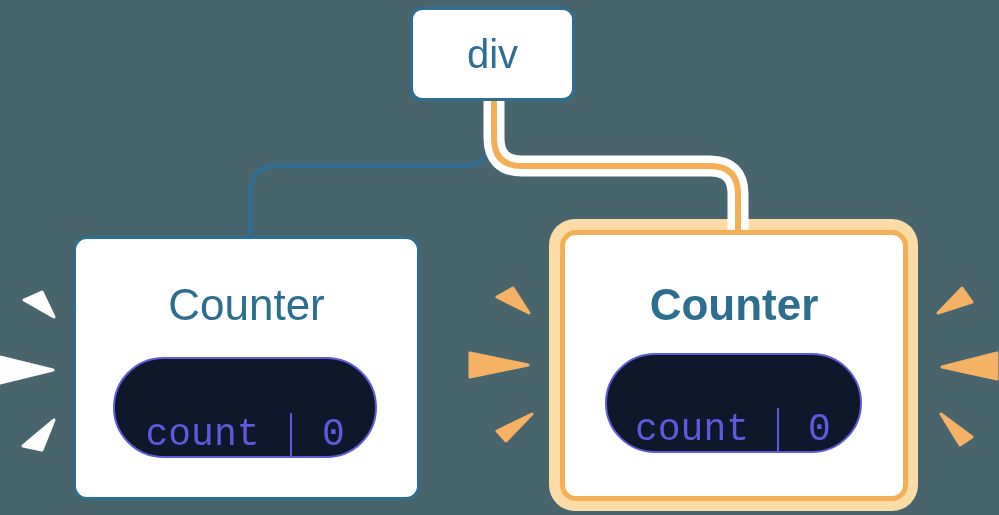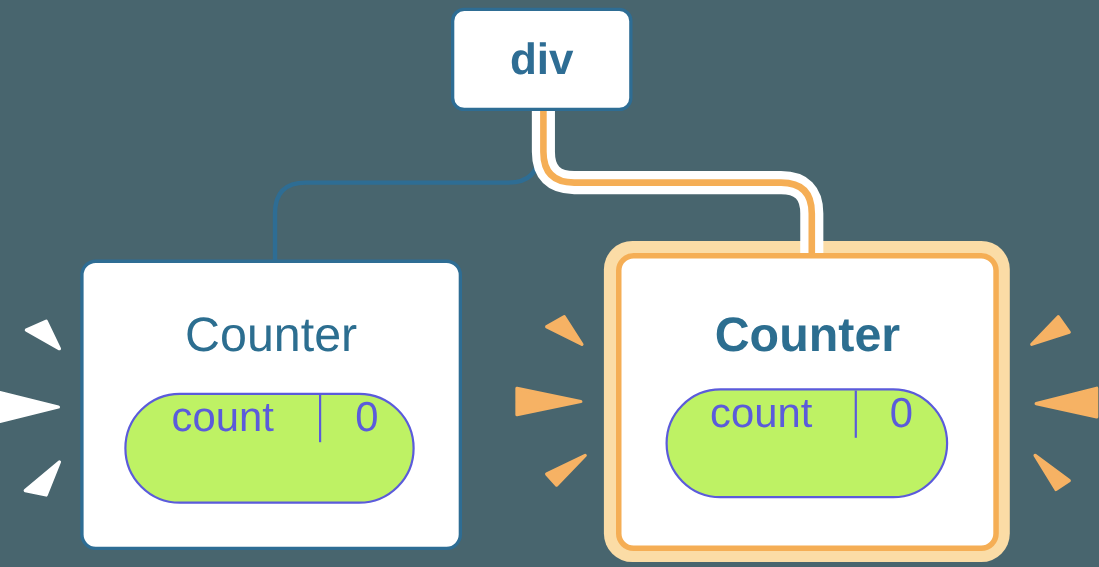--- a/index.html
+++ b/index.html
@@ -10,21 +10,21 @@
   }
   .layer{position:absolute;left:0;top:0;}
   
   .root-node{
     position:absolute;left:410px;top:7px;width:165px;height:94px;
     box-sizing:border-box;background:#FFFFFF;border:3px solid #2E6D94;
     border-radius:12px;display:flex;align-items:center;justify-content:center;
     z-index:2;
   }
   .root-node .label{
-    color:#2E6D94;font-size:40px;font-weight:700;line-height:1;
+    color:#2E6D94;font-size:40px;font-weight:400;line-height:1;
   }
   
   .card-left{
     position:absolute;left:73px;top:236px;width:347px;height:264px;
     box-sizing:border-box;background:#FFFFFF;border:3px solid #2E6D94;
     border-radius:14px;z-index:2;
   }
   
   .card-right{
     position:absolute;left:560px;top:230px;width:348px;height:271px;
@@ -33,21 +33,21 @@
   }
   .card-title{
     position:absolute;left:0;right:0;text-align:center;
     font-size:44px;line-height:40px;color:#2C6E90;
   }
   .card-left .card-title{top:46px;font-weight:500;}
   .card-right .card-title{top:50px;font-weight:700;}
   .state-pill{
     position:absolute;box-sizing:border-box;
     border:2.5px solid #5B5BDB;border-radius:52px;
-    display:flex;align-items:flex-start;background:#bef264;
+    display:flex;align-items:flex-end;background:#0f172a;font-family:Liberation Mono, monospace;
   }
   .card-left .state-pill{left:37px;top:118px;width:264px;height:101px;}
   .card-right .state-pill{left:40px;top:118px;width:257px;height:100px;}
   .pill-key{
     display:flex;align-items:center;justify-content:center;
     border-right:2.5px solid #5B5BDB;
     color:#5B5BDB;font-size:38px;
   }
   .card-left .pill-key{width:175px;}
   .card-right .pill-key{width:170px;}

